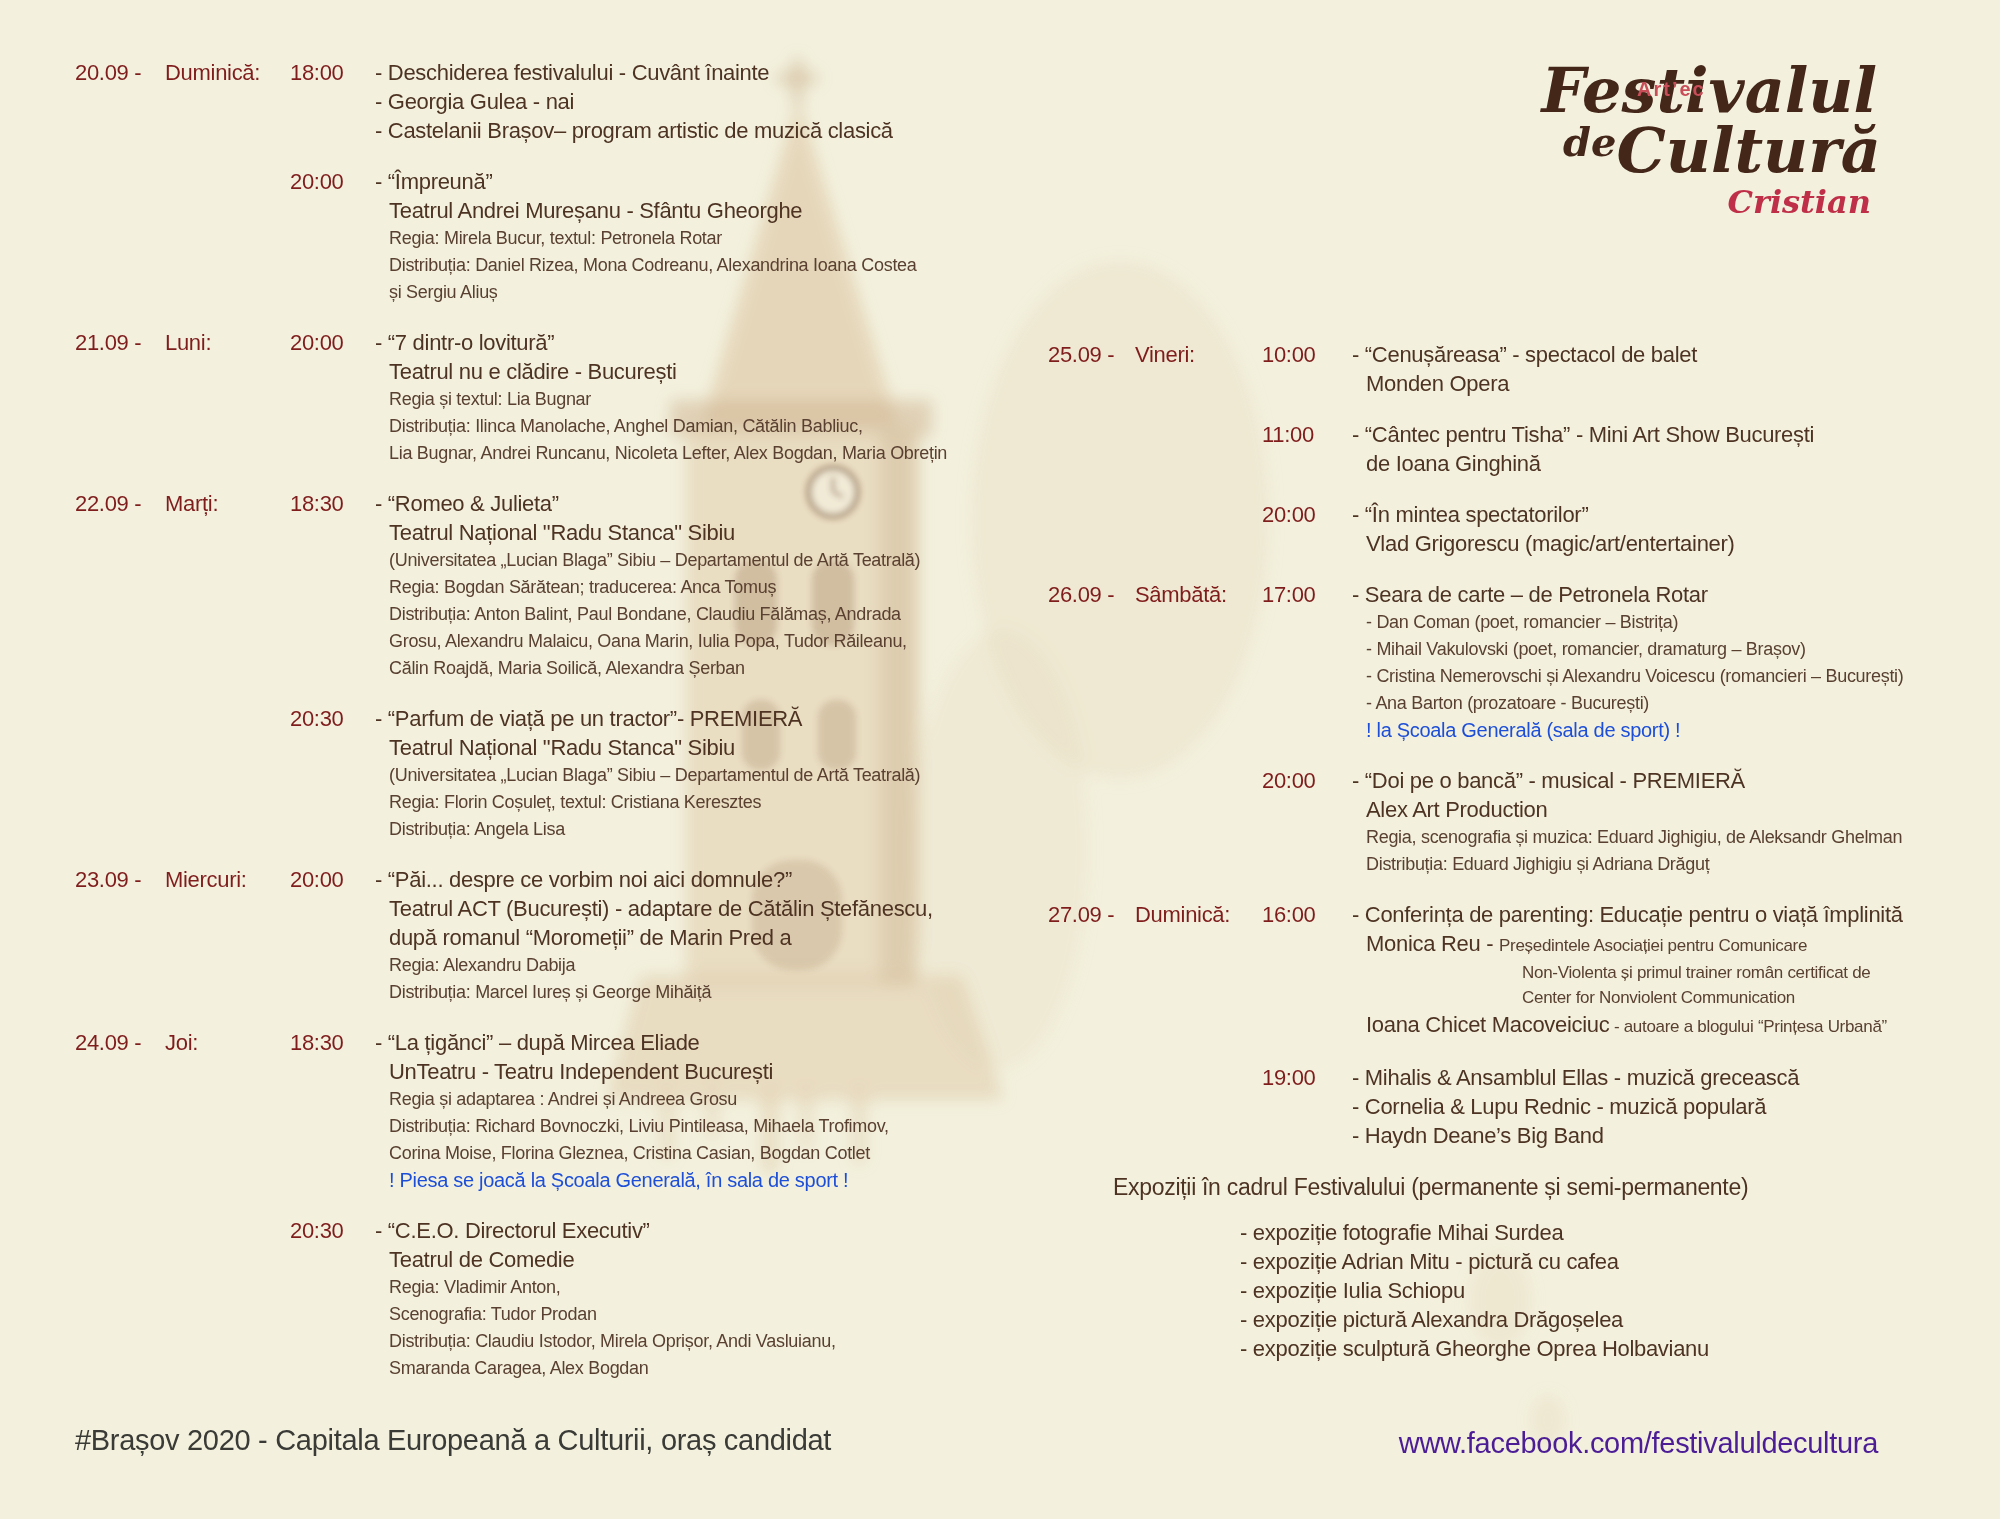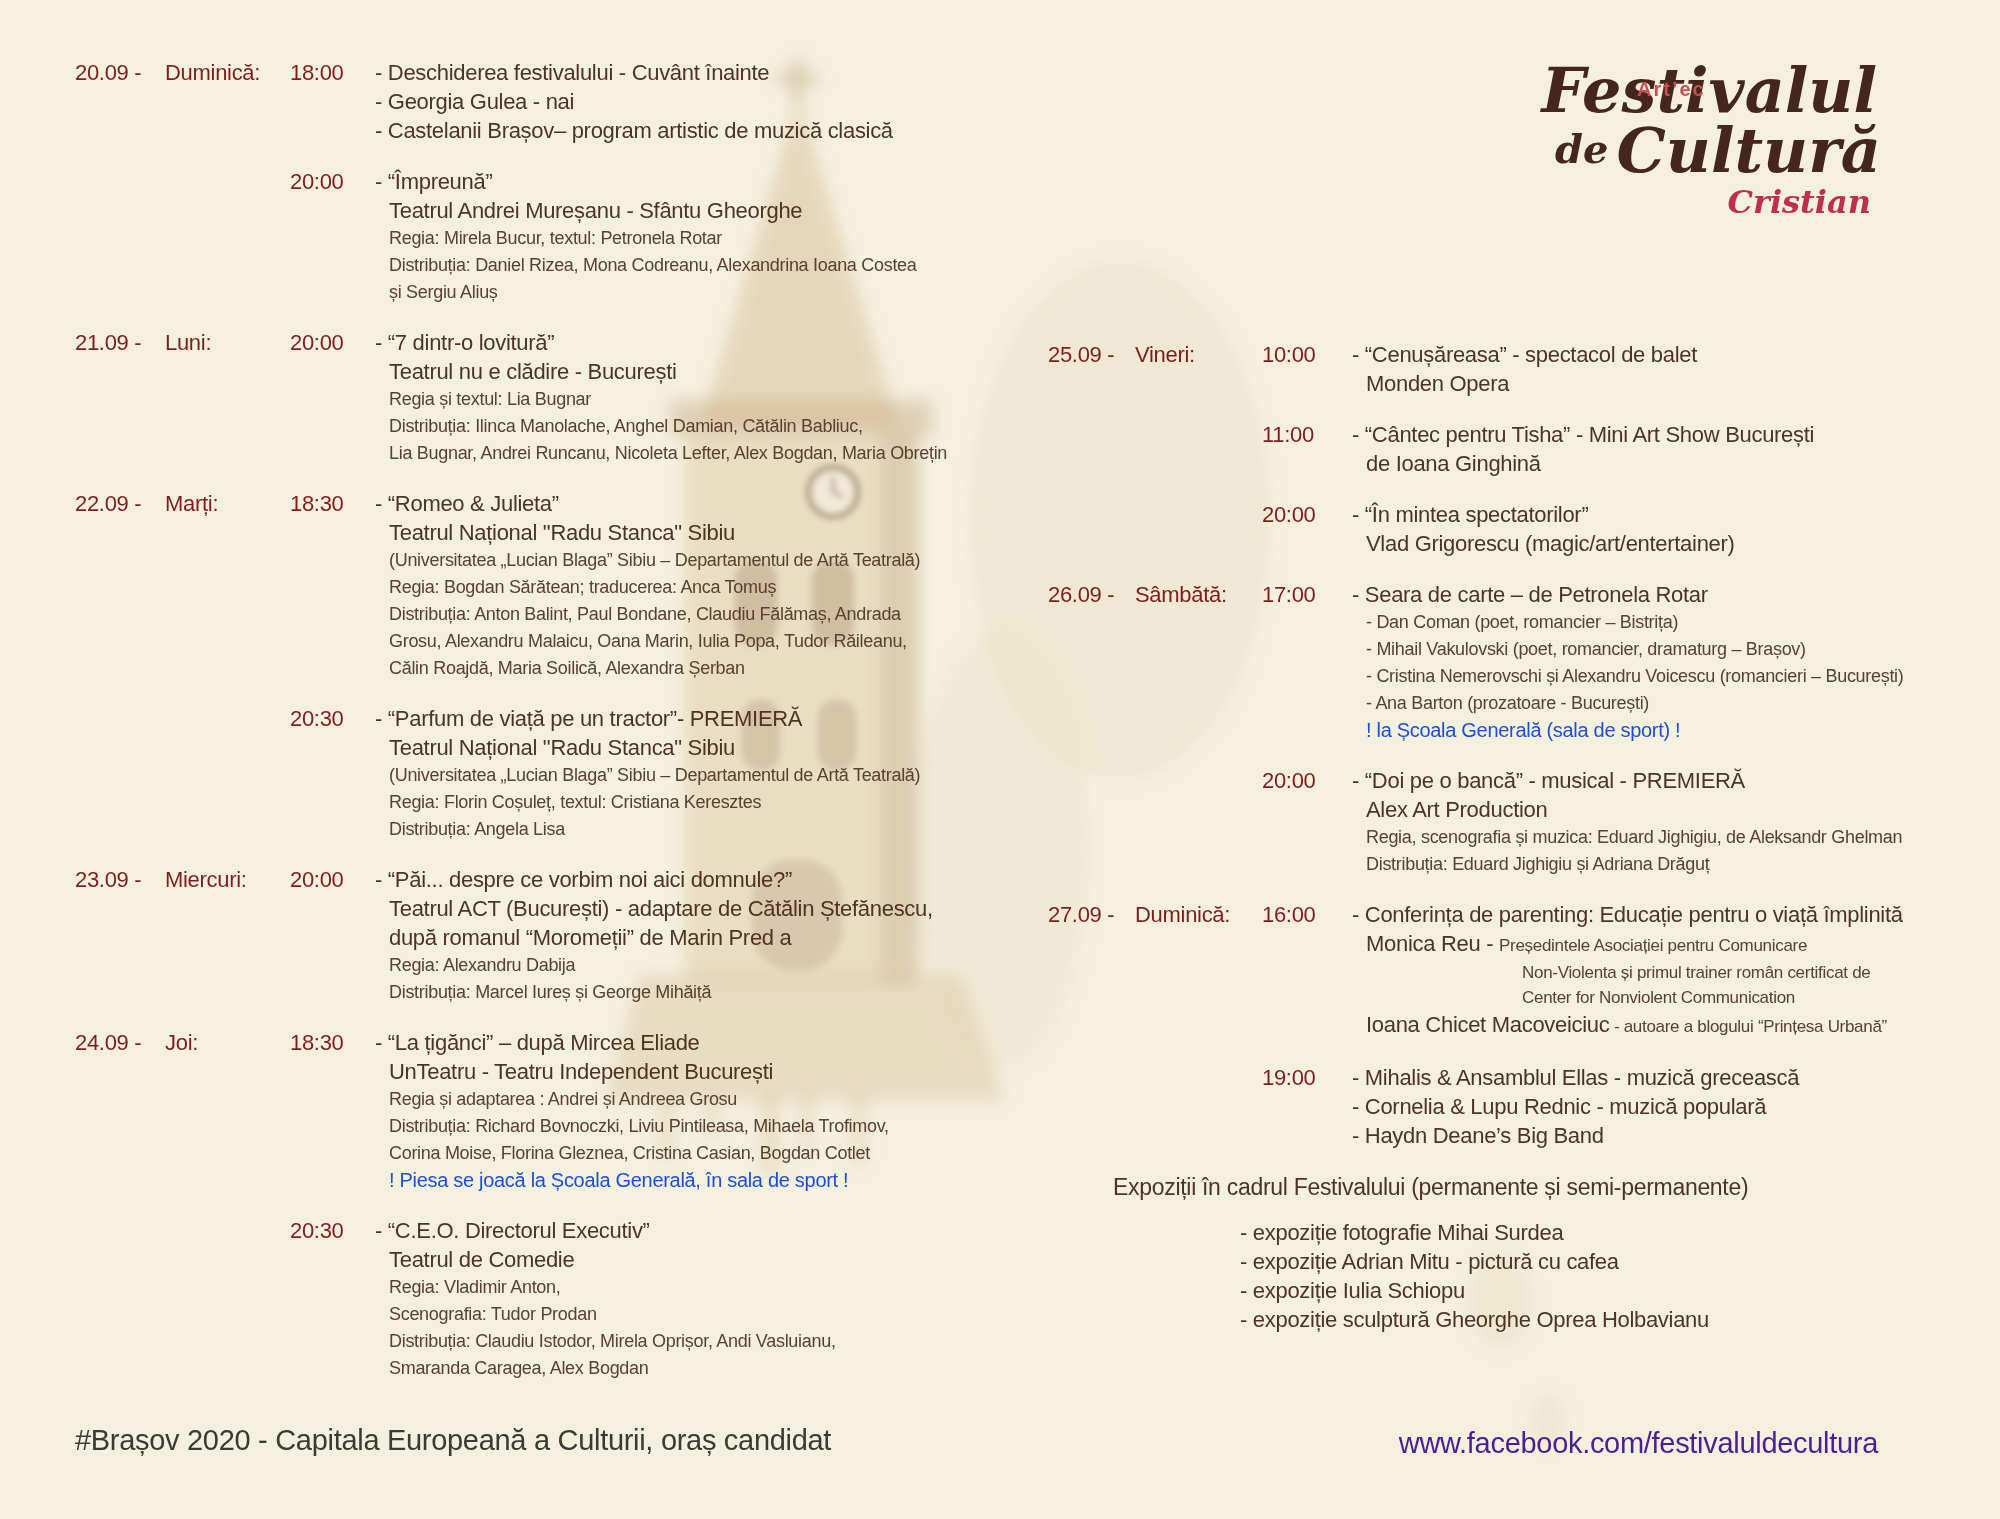--- a/index.html
+++ b/index.html
@@ -46,21 +46,21 @@
   .logo{
     position:absolute;left:1385px;top:60px;width:500px;height:200px;z-index:2;
     text-align:right;color:#45271a;font-family:"DejaVu Serif", serif;font-style:italic;
   }
   .logo-artec{
     position:absolute;top:18px;left:252px;
     font-family:"Liberation Sans", sans-serif;font-style:normal;font-weight:bold;
     font-size:20px;letter-spacing:2px;color:#c84e59;
   }
   .logo-line1{font-size:62px;font-weight:bold;line-height:1.0;padding-right:8px;}
-  .logo-line2{font-size:62px;font-weight:bold;line-height:0.95;display:flex;justify-content:flex-end;align-items:center;gap:8px;padding-right:4px;}
+  .logo-line2{font-size:62px;font-weight:bold;line-height:0.95;display:flex;justify-content:flex-end;align-items:flex-start;padding-right:4px;}
   .logo-de{font-size:40px;line-height:1;padding-bottom:4px;}
   .logo-cristian{color:#bf3048;font-size:32px;font-weight:bold;margin-top:2px;padding-right:14px;}
 
   
   .footer-left{position:absolute;left:75px;top:1424px;z-index:2;font-size:29px;color:#3a3a36;letter-spacing:-0.3px;}
   .footer-right{position:absolute;right:122px;top:1427px;z-index:2;font-size:29px;color:#4c1d95;letter-spacing:-0.3px;}
 </style>
 </head>
 <body>
 
@@ -306,20 +306,21 @@
             <div class="ln t1">- Haydn Deane’s Big Band</div>
           </div>
         </div>
       </div>
       <div class="exhibitions">
         <div class="exh-title">Expoziții în cadrul Festivalului (permanente și semi-permanente)</div>
         <div class="exh-list">
           <div class="exh-item">- expoziție fotografie Mihai Surdea</div>
           <div class="exh-item">- expoziție Adrian Mitu - pictură cu cafea</div>
           <div class="exh-item">- expoziție Iulia Schiopu</div>
+          <div class="exh-item">- expoziție pictură Alexandra Drăgoșelea</div>
           <div class="exh-item">- expoziție sculptură Gheorghe Oprea Holbavianu</div>
         </div>
       </div>
     </div>
 
   <div class="footer-left">#Brașov 2020 - Capitala Europeană a Culturii, oraș candidat</div>
   <div class="footer-right">www.facebook.com/festivaluldecultura</div>
 
 </div>
 

